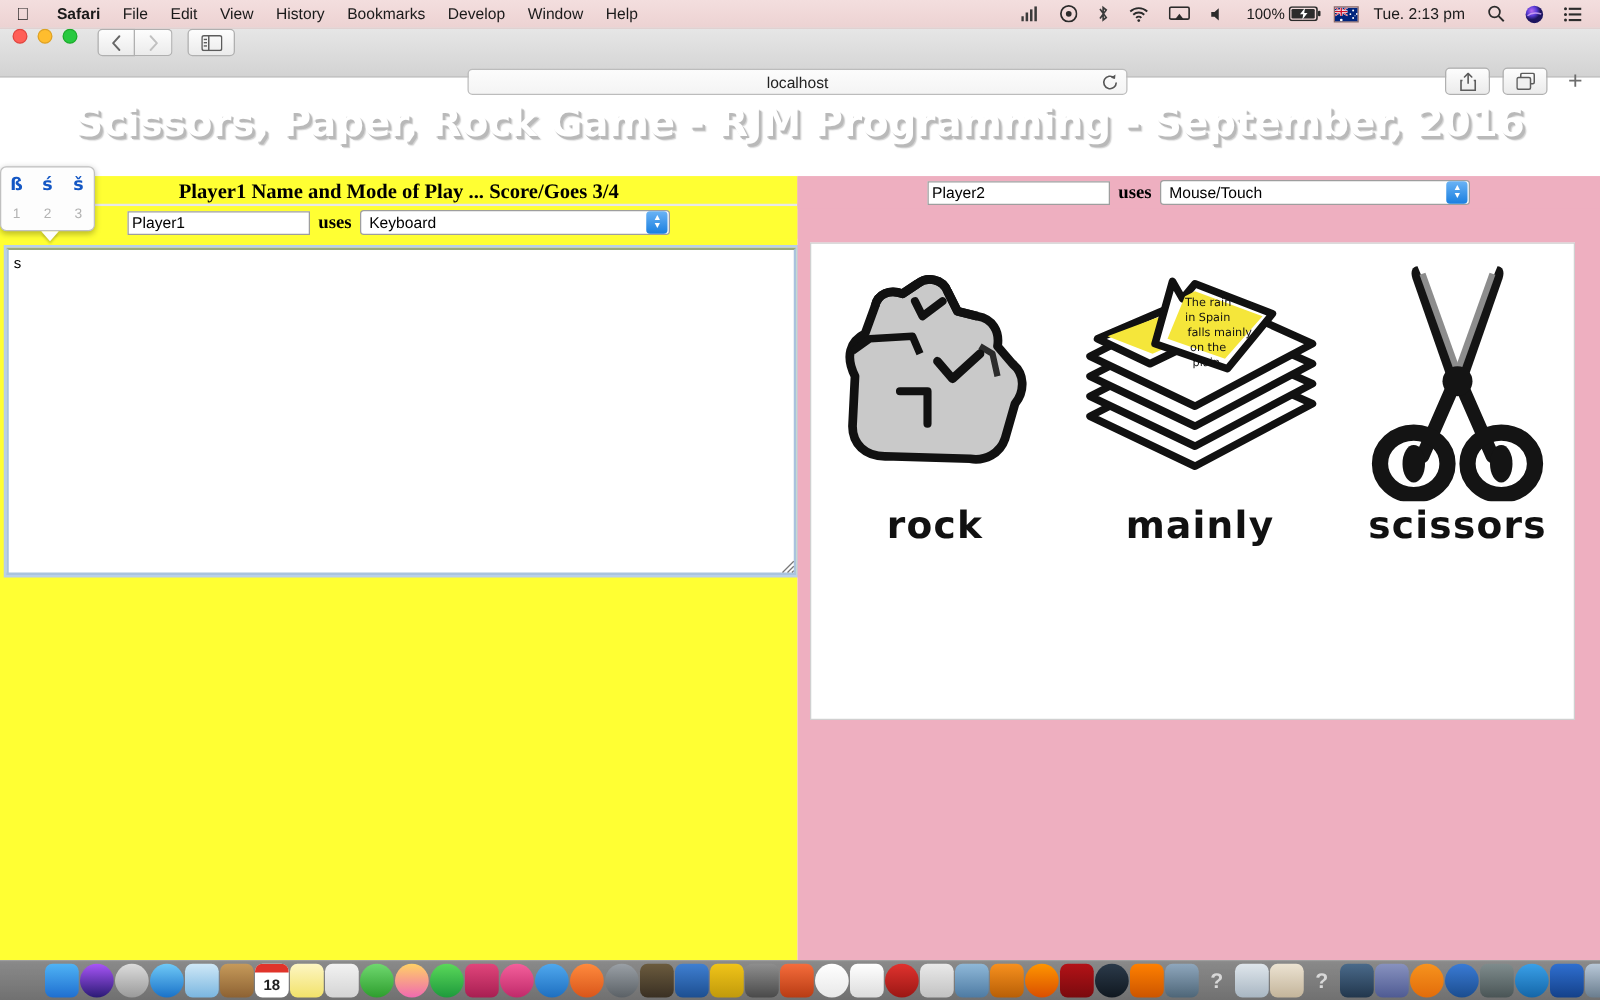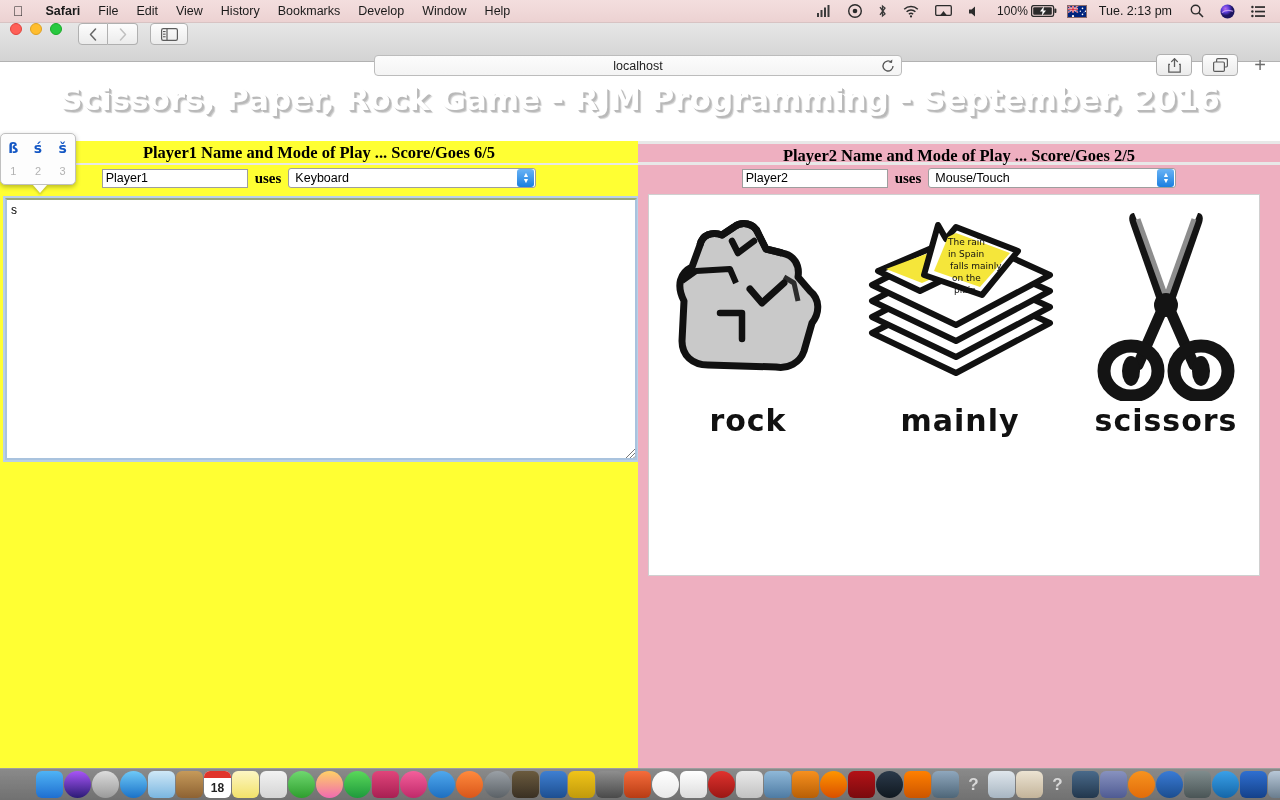--- a/index.html
+++ b/index.html
@@ -375,21 +375,21 @@
   </div>
 </div>
 
 <div id="page">
 
   <div id="page-title">Scissors, Paper, Rock Game - RJM Programming - September, 2016</div>
 
   <div id="panels">
 
     <div class="panel" id="panel1">
-      <div class="phead">Player1 Name and Mode of Play ... Score/Goes 6/5</div>
+      <div class="phead">Player1 Name and Mode of Play ... Score/Goes 3/4</div>
       <div class="prow">
         <input class="nameinput" value="Player1" style="">
         <span class="useslbl">uses</span>
         <div class="selwrap" id="sel1">
           <span class="seltext">Keyboard</span>
           <span class="selarrow">
               <span>▲</span>
               <span>▼</span>
             </span>
         </div>
@@ -400,21 +400,20 @@
           <g stroke="#777" stroke-width="1">
             <line x1="13" y1="4" x2="4" y2="13"></line>
             <line x1="13" y1="8" x2="8" y2="13"></line>
             <line x1="13" y1="11.5" x2="11.5" y2="13"></line>
           </g>
         </svg>
       </div>
     </div>
 
     <div class="panel" id="panel2">
-      <div class="phead">Player2 Name and Mode of Play ... Score/Goes 2/5</div>
       <div class="prow">
         <input class="nameinput" value="Player2" style="">
         <span class="useslbl">uses</span>
         <div class="selwrap" id="sel2">
           <span class="seltext">Mouse/Touch</span>
           <span class="selarrow">
               <span>▲</span>
               <span>▼</span>
             </span>
         </div>

